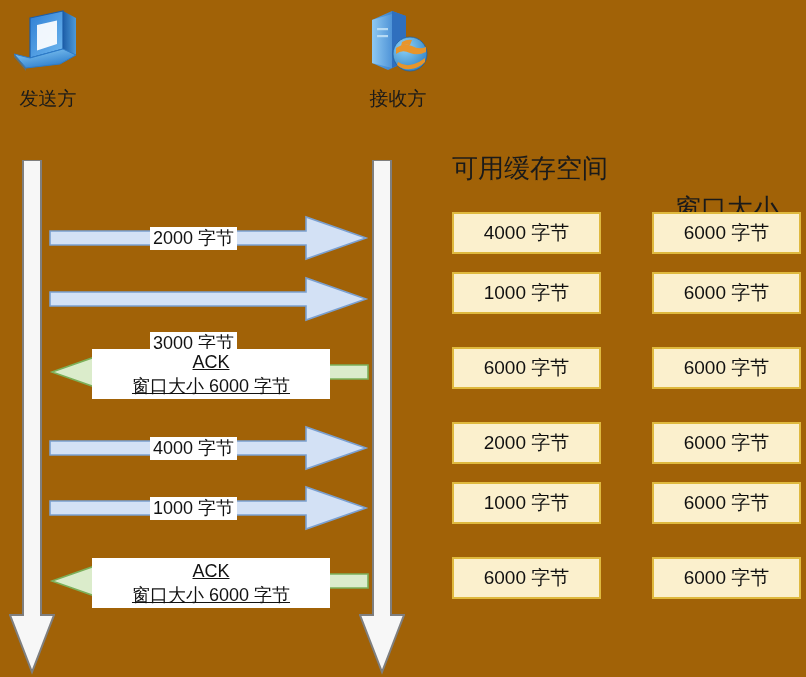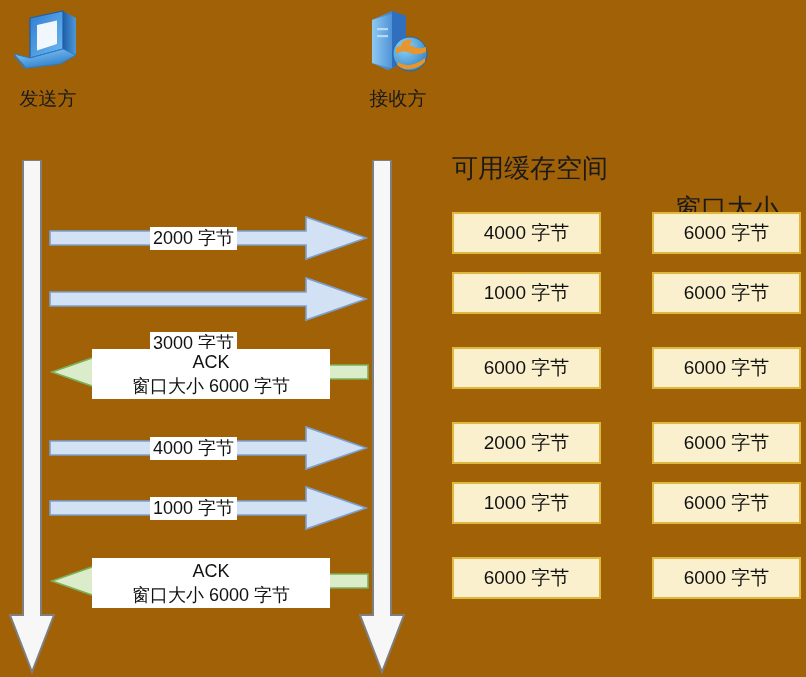--- a/index.html
+++ b/index.html
@@ -69,20 +69,21 @@
     white-space: nowrap;
     padding: 0 3px;
   }
   .msg-label.single {
     font-size: 18px;
   }
   .msg-label.ack {
     font-size: 18px;
     line-height: 24px;
     padding: 1px 4px;
+    text-decoration: underline;
   }
 
   
   .col-header {
     position: absolute;
     font-size: 26px;
     line-height: 26px;
     color: #1a1a1a;
     text-align: center;
     white-space: nowrap;

